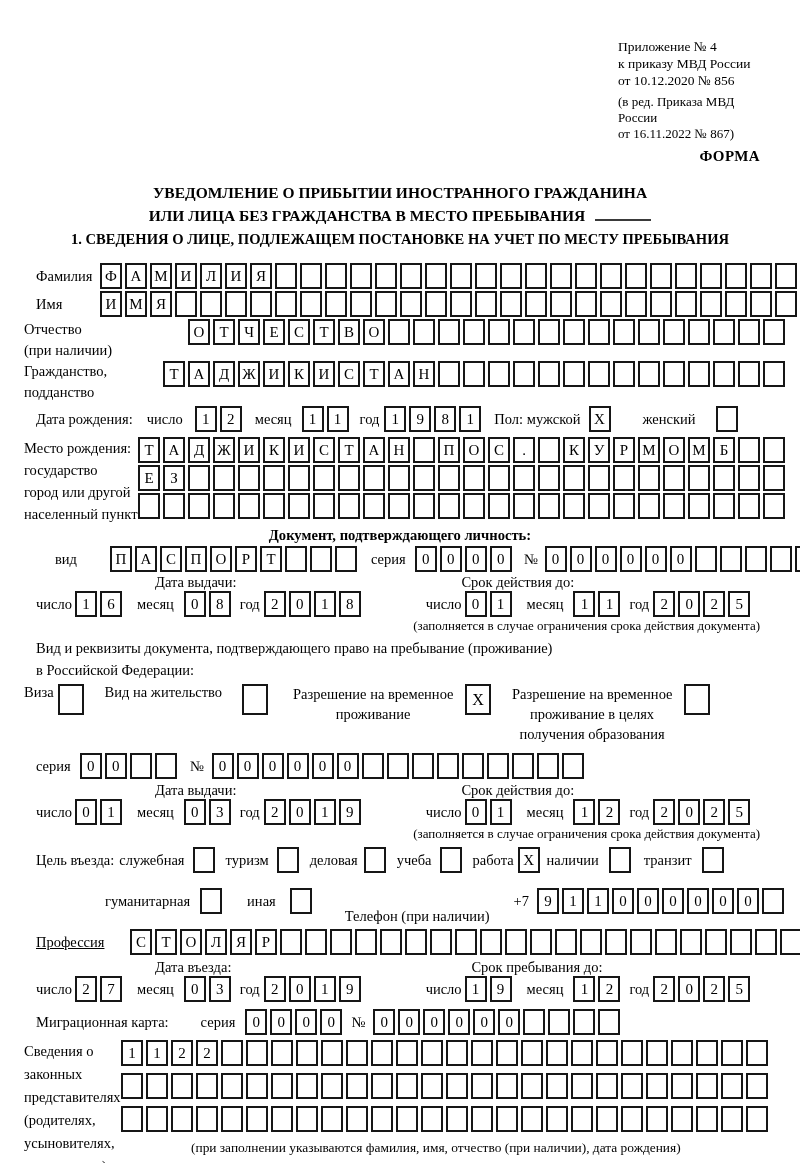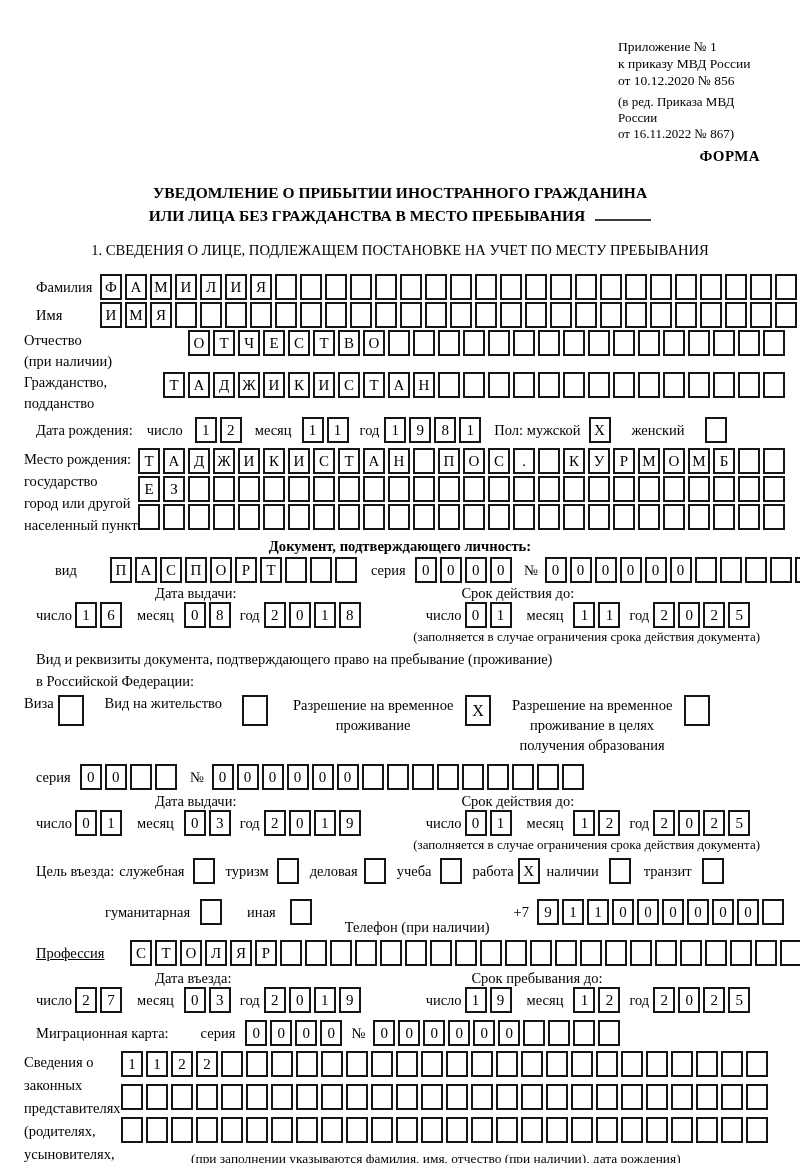--- a/index.html
+++ b/index.html
@@ -6,21 +6,21 @@
   .page {
     position:relative; width:800px; height:1163px; background:#fff;
     font-family:"Liberation Serif","DejaVu Serif",serif; color:#000;
     overflow:hidden;
   }
   .hdr { margin:38px 38px 0 618px; font-size:13.5px; line-height:17px; }
   .hdr .amend { font-size:13px; line-height:16px; margin-top:5px; }
   .forma { text-align:right; margin:6px 40px 0 0; font-weight:bold; font-size:15px; letter-spacing:0.4px; }
   .title { text-align:center; font-weight:bold; font-size:15.5px; line-height:23px; margin-top:16px; }
   .blank { display:inline-block; width:56px; border-bottom:2.5px solid #3a3a3a; height:12px; margin-left:10px; }
-  .sec1 { text-align:center; font-weight:normal; font-size:14.6px; margin-top:15px; }
+  .sec1 { text-align:center; font-weight:bold; font-size:14.6px; margin-top:4px; }
   .row { display:flex; align-items:center; white-space:nowrap; padding-left:36px; }
   .rowtop { display:flex; align-items:flex-start; white-space:nowrap; padding-left:24px; }
   .lbl { font-size:14.5px; flex:0 0 auto; }
   .lblcol { font-size:14.5px; line-height:21px; flex:0 0 auto; }
   .cells { display:flex; flex:0 0 auto; }
   .cell {
     box-sizing:border-box; flex:0 0 auto; width:22px; height:26px; margin-right:3px;
     border:2px solid #161616; background:#fff;
     display:inline-flex; align-items:center; justify-content:center;
     font-size:15px; line-height:1;
@@ -32,21 +32,21 @@
   .plain { padding-left:36px; font-size:14.5px; line-height:19px; }
   .cb-text { font-size:14.5px; text-align:center; line-height:20px; flex:0 0 auto; }
   .repr-note { font-size:13.4px; margin-top:8px; margin-left:70px; }
 </style>
 </head>
 <body>
 
 <div class="page">
 
   <div class="hdr">
-    <div>Приложение № 1</div>
+    <div>Приложение № 4</div>
     <div>к приказу МВД России</div>
     <div>от 10.12.2020 № 856</div>
     <div class="amend">
       <div>(в ред. Приказа МВД России</div>
       <div>от 16.11.2022 № 867)</div>
     </div>
   </div>
 
   <div class="forma">ФОРМА</div>
 
@@ -206,21 +206,21 @@
       </span>
     <span class="lbl" style="margin-left:8px;">год</span>
     <span class="cells" style="margin-left:5px;">
         <span class="cell">1</span>
         <span class="cell">9</span>
         <span class="cell">8</span>
         <span class="cell">1</span>
       </span>
     <span class="lbl" style="margin-left:10px;">Пол: мужской</span>
     <span class="cell" style="margin-left:8px;">X</span>
-    <span class="lbl" style="margin-left:18px;">женский</span>
+    <span class="lbl" style="margin-left:29px;">женский</span>
     <span class="cell" style="margin-left:20px;"></span>
   </div>
 
   <div class="rowtop" style="margin-top:5px;">
     <div class="lblcol" style="width:114px; line-height:22px;">
       <div>Место рождения:</div>
       <div>государство</div>
       <div>город или другой</div>
       <div>населенный пункт</div>
     </div>

